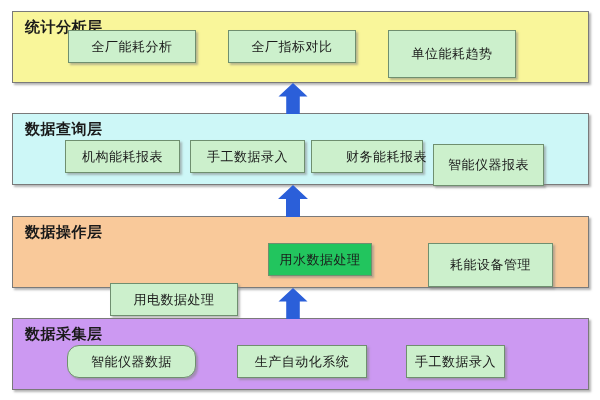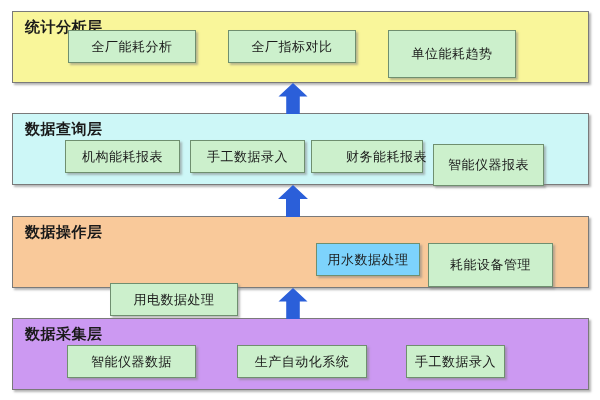--- a/index.html
+++ b/index.html
@@ -86,30 +86,30 @@
     </div>
     <div class="node" style="left: 433px; top: 144px; width: 111px; height: 42px; background: rgb(204, 240, 204); border-color: rgb(111, 143, 111);">
       <span>智能仪器报表</span>
     </div>
     <div class="layer" style="left: 12px; top: 216px; width: 577px; height: 72px; background: rgb(249, 201, 154);">
       <div class="layer-title">数据操作层</div>
     </div>
     <div class="node" style="left: 110px; top: 243px; width: 128px; height: 33px; background: rgb(204, 240, 204); border-color: rgb(111, 143, 111); margin-top: 40px;">
       <span>用电数据处理</span>
     </div>
-    <div class="node" style="left: 268px; top: 243px; width: 104px; height: 33px; background: #7dd3fc; border-color: rgb(111, 143, 111); margin-left: 48px;">
+    <div class="node" style="left: 268px; top: 243px; width: 104px; height: 33px; background: #22c55e; border-color: rgb(111, 143, 111);">
       <span>用水数据处理</span>
     </div>
     <div class="node" style="left: 428px; top: 243px; width: 125px; height: 44px; background: rgb(204, 240, 204); border-color: rgb(111, 143, 111);">
       <span>耗能设备管理</span>
     </div>
     <div class="layer" style="left: 12px; top: 318px; width: 577px; height: 72px; background: rgb(204, 153, 242);">
       <div class="layer-title">数据采集层</div>
     </div>
-    <div class="node" style="left: 67px; top: 345px; width: 129px; height: 33px; background: rgb(204, 240, 204); border-color: rgb(111, 143, 111);">
+    <div class="node" style="left: 67px; top: 345px; width: 129px; height: 33px; background: rgb(204, 240, 204); border-color: rgb(111, 143, 111); border-radius: 12px;">
       <span>智能仪器数据</span>
     </div>
     <div class="node" style="left: 237px; top: 345px; width: 130px; height: 33px; background: rgb(204, 240, 204); border-color: rgb(111, 143, 111);">
       <span>生产自动化系统</span>
     </div>
     <div class="node" style="left: 406px; top: 345px; width: 99px; height: 33px; background: rgb(204, 240, 204); border-color: rgb(111, 143, 111);">
       <span>手工数据录入</span>
     </div>
     <div class="arrow" style="left: 277px; top: 83px; width: 32px; height: 31px;"><svg width="32" height="31" viewBox="0 0 32 32" xmlns="http://www.w3.org/2000/svg">
         <polygon points="16,0 31,14 23,14 23,32 9,32 9,14 1,14" fill="#2b5fd9"></polygon>

